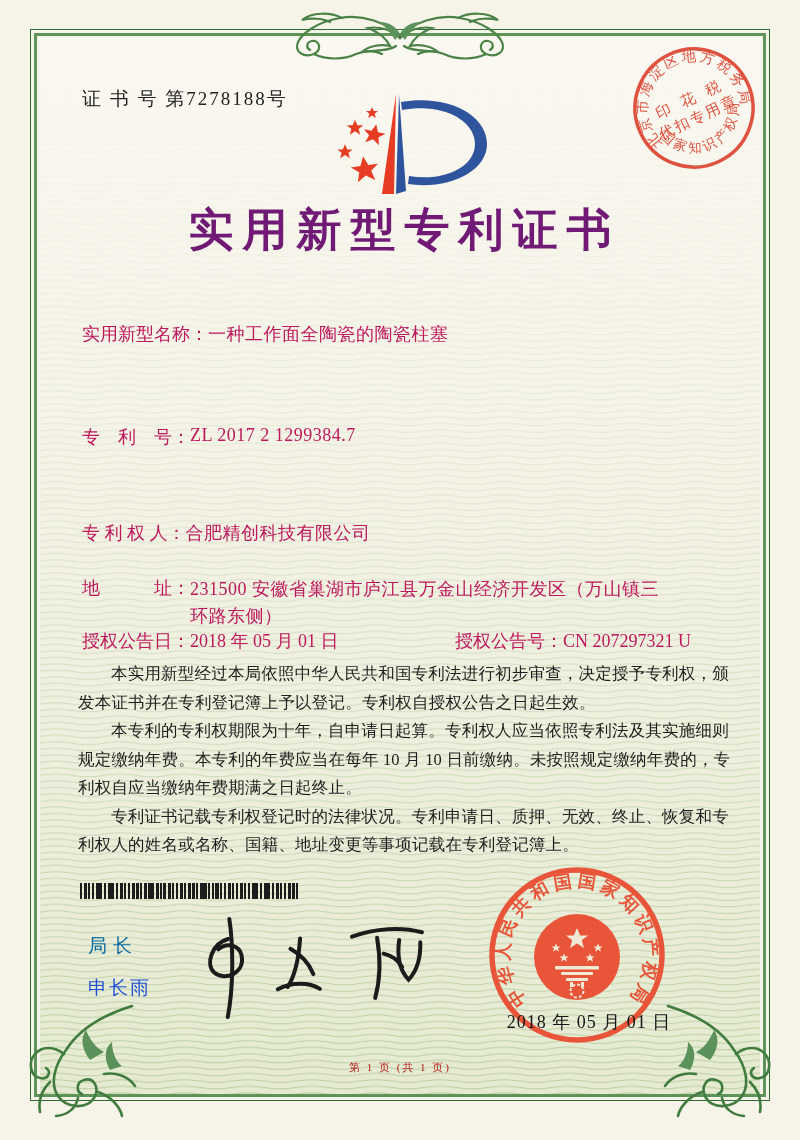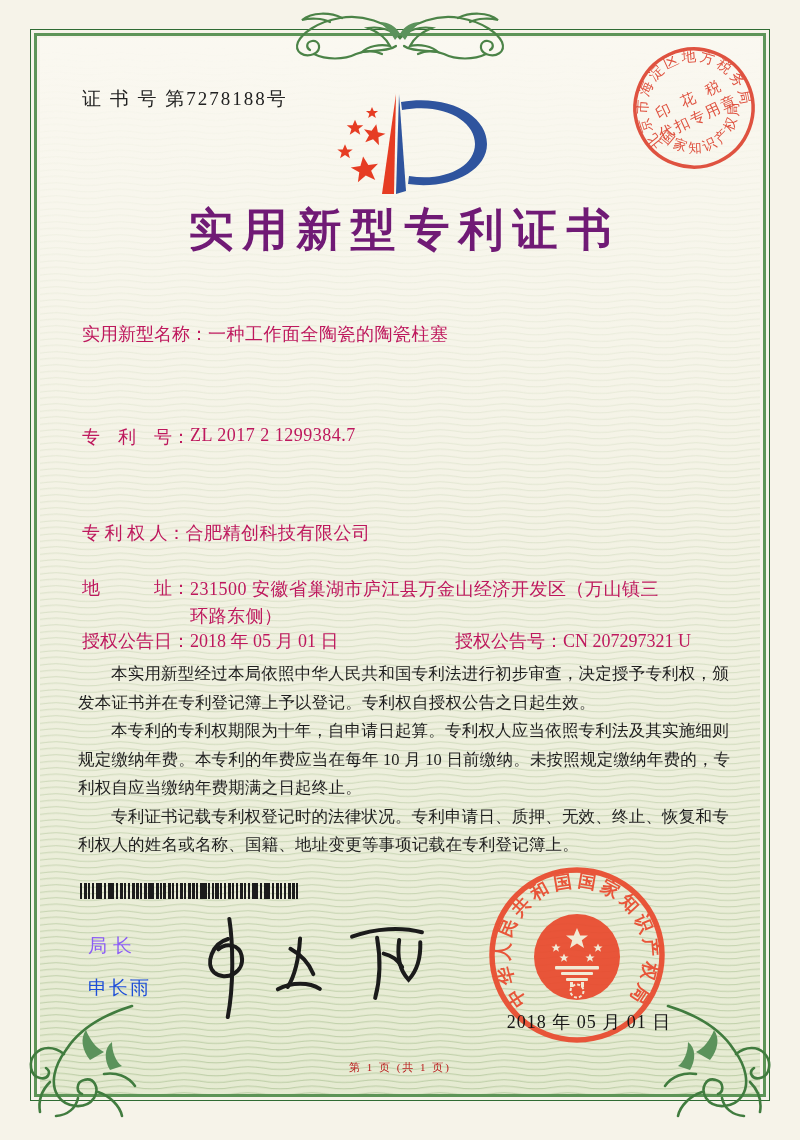--- a/index.html
+++ b/index.html
@@ -31,21 +31,21 @@
   .grant-left{white-space:nowrap;}
   
   .body-text{position:absolute;left:78px;top:660px;width:656px;color:#1e1e1e;}
   .body-text p{margin:0;text-indent:2em;font-size:16.5px;line-height:28.5px;letter-spacing:.2px;}
   
   .barcode{position:absolute;left:80px;top:883px;width:218px;height:16px;
     background-image:
       repeating-linear-gradient(90deg,#1c1c1c 0 2px,transparent 2px 4px),
       repeating-linear-gradient(90deg,#1c1c1c 0 1px,transparent 1px 6px),
       repeating-linear-gradient(90deg,transparent 0 5px,#1c1c1c 5px 7px,transparent 7px 13px);}
-  .director-label{position:absolute;left:88px;top:933px;font-size:19px;letter-spacing:6px;color:#8b5cf6;}
+  .director-label{position:absolute;left:88px;top:933px;font-size:19px;letter-spacing:6px;color:#0369a1;}
   .director-name{position:absolute;left:88px;top:975px;font-size:19px;letter-spacing:2px;color:#1d4ed8;}
   .signature{position:absolute;left:185px;top:908px;width:260px;height:115px;}
   .seal{position:absolute;left:482px;top:860px;width:190px;height:190px;opacity:.93;}
   .seal-date{position:absolute;left:494px;top:1010px;width:190px;text-align:center;
              font-size:18px;letter-spacing:1px;color:#161616;z-index:5;}
   .footer{position:absolute;left:0;top:1060px;width:100%;text-align:center;font-size:11px;
           letter-spacing:2px;color:#b91c1c;}
 </style>
 </head>
 <body>

